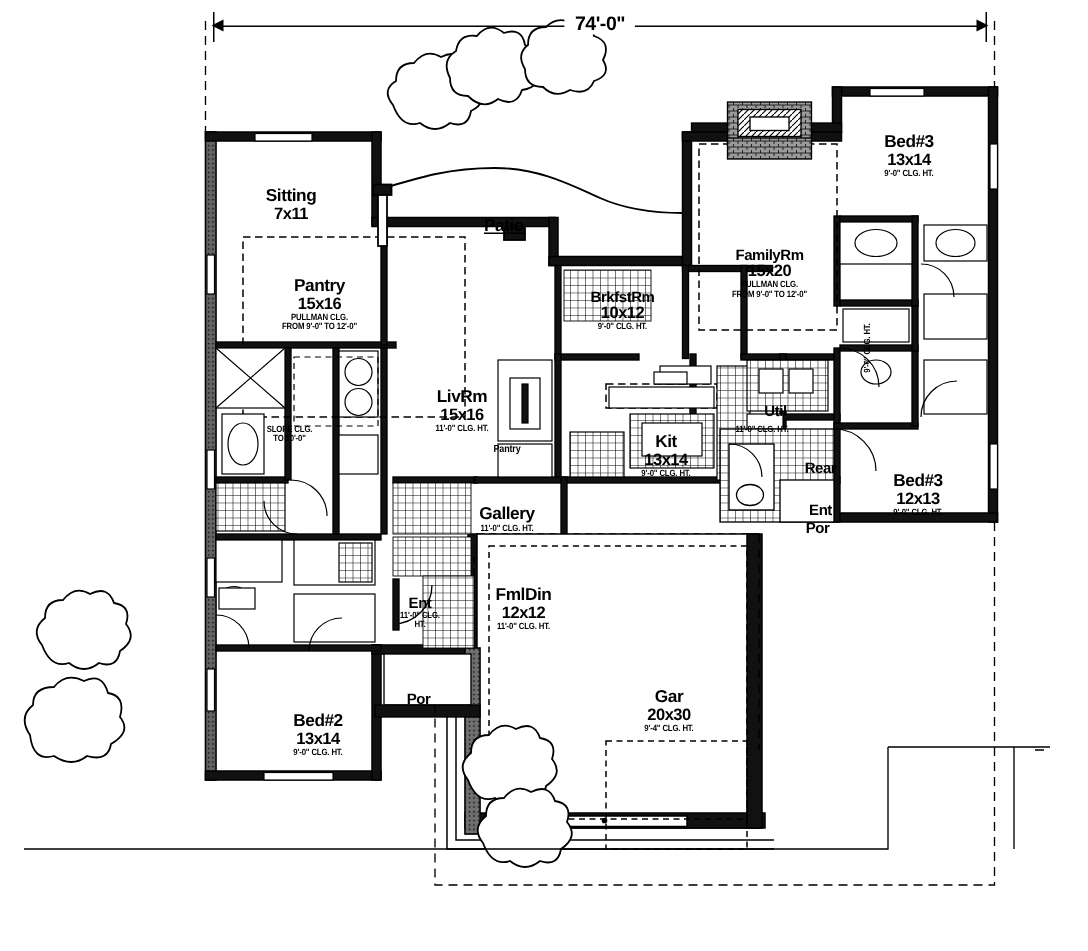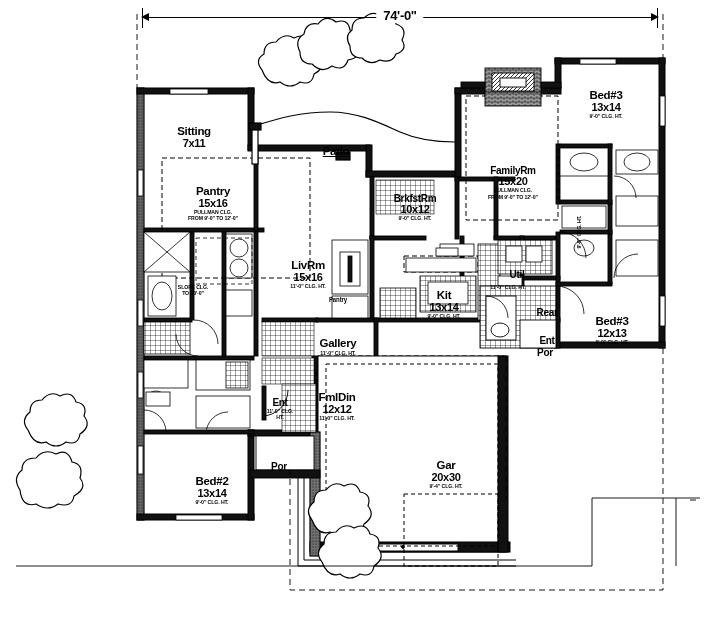--- a/index.html
+++ b/index.html
@@ -359,21 +359,21 @@
   <span class="nm">Kit</span>
   <span class="dm">13x14</span>
   <span class="cl">9'-0" CLG. HT.</span>
 </div>
 
 <div class="lbl" style="left:296px;top:320px;width:84px">
   <span class="nm">Gallery</span>
   <span class="cl">11'-0" CLG. HT.</span>
 </div>
 
-<div class="lbl" style="left:298px;top:374px;width:78px">
+<div class="lbl" style="left:310px;top:374px;width:78px">
   <span class="nm">FmlDin</span>
   <span class="dm">12x12</span>
   <span class="cl">11'-0" CLG. HT.</span>
 </div>
 
 <div class="lbl sm" style="left:260px;top:380px;width:40px">
   <span class="nm">Ent</span>
   <span class="cl">11'-0" CLG.</span>
   <span class="cl">HT.</span>
 </div>

